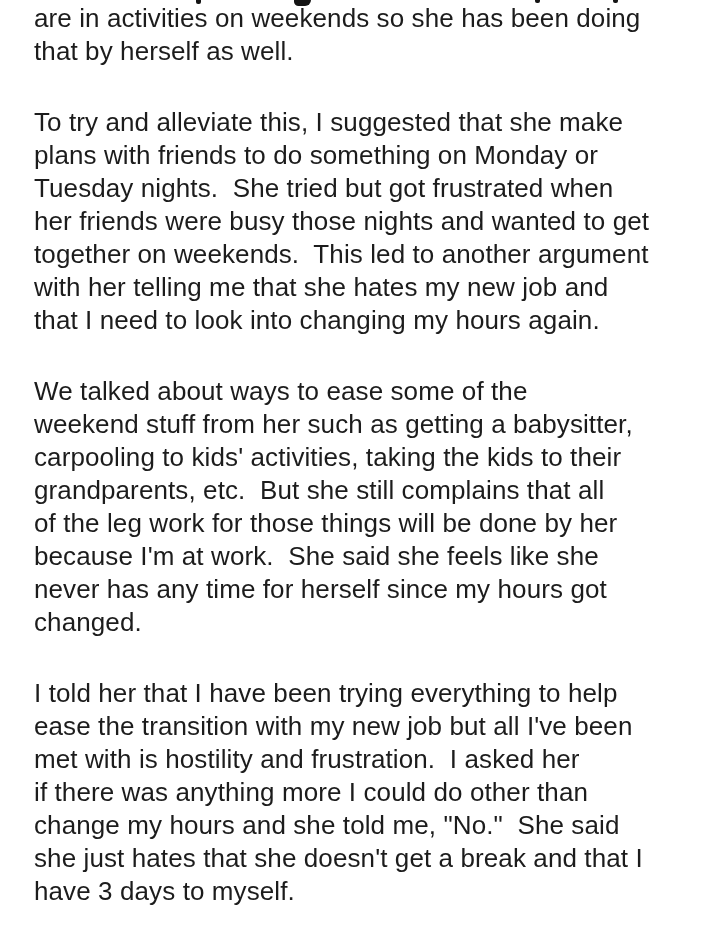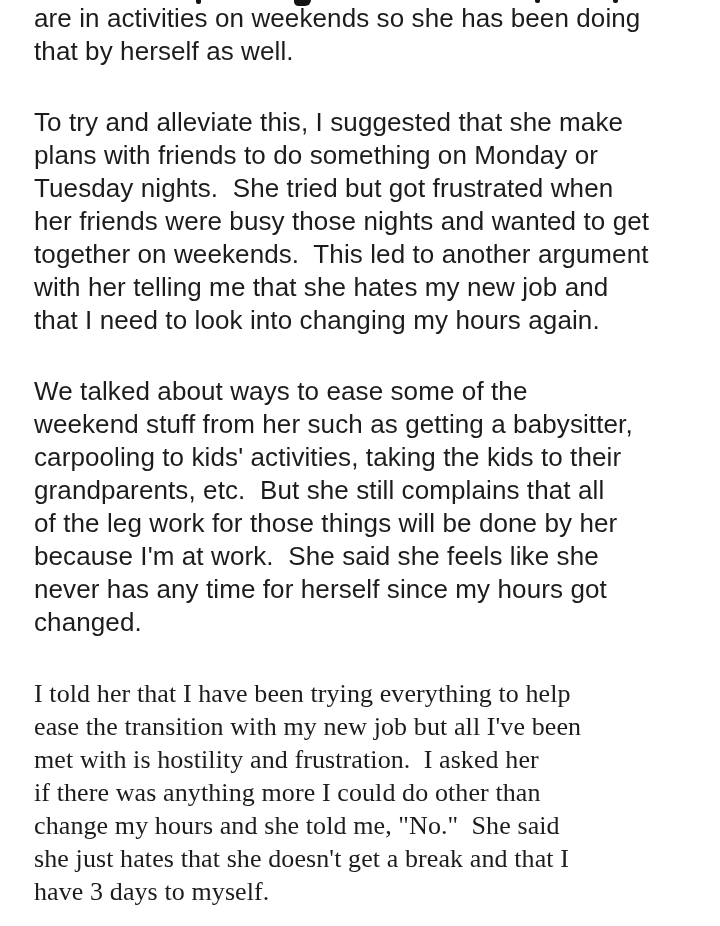--- a/index.html
+++ b/index.html
@@ -29,21 +29,20 @@
     line-height: 33px;
     font-weight: 400;
     letter-spacing: 0.1px;
   }
   .post-body p {
     margin: 0 0 38px 0;
     white-space: pre; 
   }
   .post-body p:last-child {
     margin-bottom: 18px;
-    font-family: Liberation Serif, serif;
   }
   
   .cutoff-frag {
     position: absolute;
     background: #141414;
   }
   .frag-a { left: 196px; top: 0; width: 5px;  height: 4px; border-radius: 0 0 2px 2px; }
   .frag-b { left: 294px; top: 0; width: 17px; height: 6px; border-radius: 0 0 12px 9px; }
   .frag-c { left: 535px; top: 0; width: 5px;  height: 3px; border-radius: 0 0 2px 2px; }
   .frag-d { left: 613px; top: 0; width: 5px;  height: 3px; border-radius: 0 0 2px 2px; }

